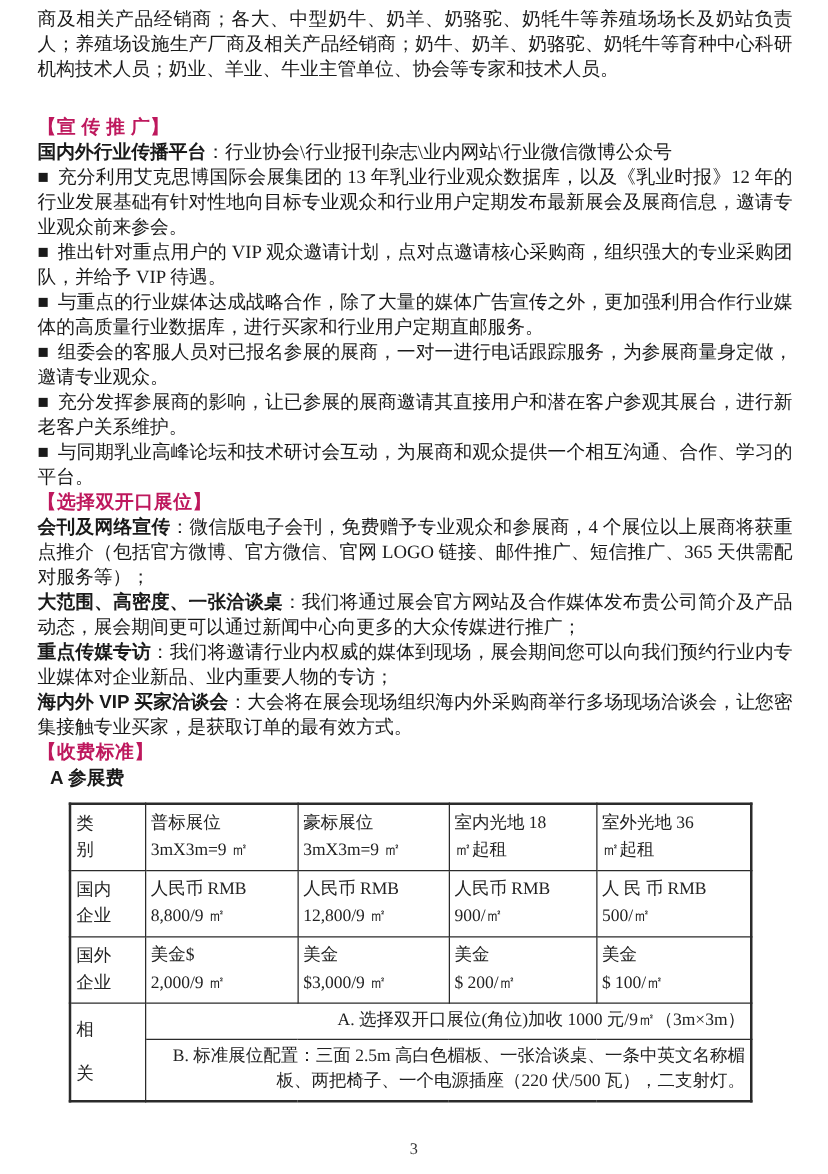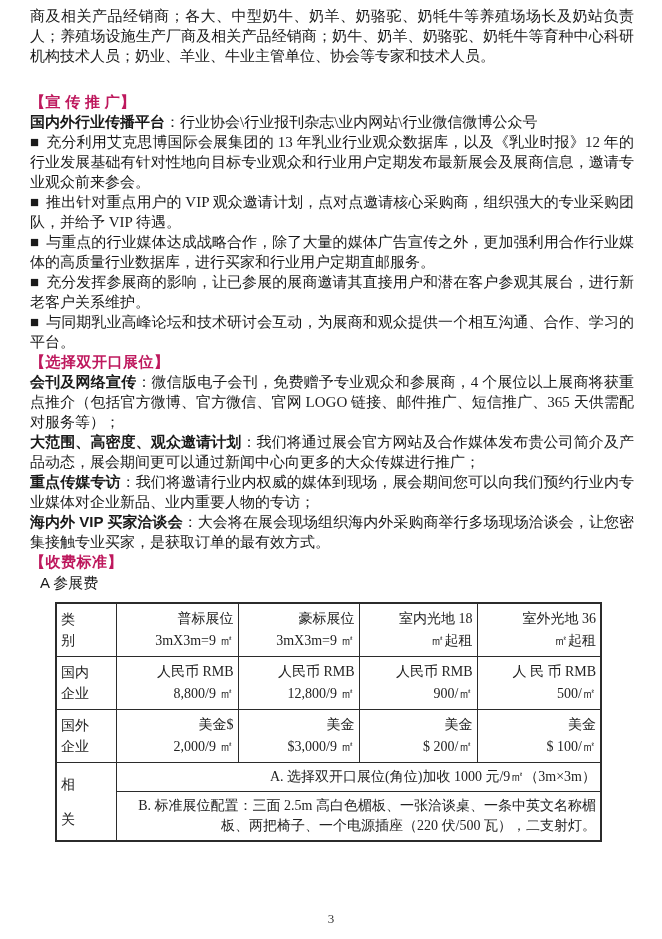--- a/index.html
+++ b/index.html
@@ -18,40 +18,40 @@
   .lead{font-family:"Liberation Sans","DejaVu Sans",sans-serif;font-weight:bold;}
   .red-header{
     color:#be185d;
     font-weight:600;
     letter-spacing:0.5px;
   }
   .red-header.gap{margin-top:26px;}
   .bullet-marker{margin-right:7px;}
   .subtitle{
     font-family:"Liberation Sans","DejaVu Sans",sans-serif;
-    font-weight:normal;
+    font-weight:bold;
     margin-left:10px;
     margin-top:1px;
   }
   table.fees{
     border-collapse:collapse;
     margin:9px 0 0 25px;
     width:545px;
     table-layout:fixed;
     font-size:14px;
     color:#222;
   }
   table.fees td{
     border:1px solid #2b2b2b;
     padding:4px 4px;
     vertical-align:middle;
   }
   table.fees{border:2px solid #2b2b2b;}
   td.lbl{text-align:left;padding-left:12px;line-height:21px;}
-  td.val{text-align:right;line-height:22px;}
+  td.val{text-align:left;line-height:22px;}
   td.note{text-align:right;padding-left:10px;line-height:20px;}
   .pageno{
     position:absolute;
     left:0;right:0;bottom:10px;
     text-align:center;
     font-size:13px;color:#333;
   }
 </style>
 </head>
 <body>
@@ -60,27 +60,28 @@
 
   <div class="para">商及相关产品经销商；各大、中型奶牛、奶羊、奶骆驼、奶牦牛等养殖场场长及奶站负责人；养殖场设施生产厂商及相关产品经销商；奶牛、奶羊、奶骆驼、奶牦牛等育种中心科研机构技术人员；奶业、羊业、牛业主管单位、协会等专家和技术人员。</div>
 
   <div class="red-header gap">【宣 传 推 广】</div>
 
   <div class="para"><span class="lead">国内外行业传播平台</span><span>：行业协会\行业报刊杂志\业内网站\行业微信微博公众号</span></div>
 
   <div class="para"><span class="bullet-marker">■</span><span>充分利用艾克思博国际会展集团的 13 年乳业行业观众数据库，以及《乳业时报》12 年的行业发展基础有针对性地向目标专业观众和行业用户定期发布最新展会及展商信息，邀请专业观众前来参会。</span></div>
   <div class="para"><span class="bullet-marker">■</span><span>推出针对重点用户的 VIP 观众邀请计划，点对点邀请核心采购商，组织强大的专业采购团队，并给予 VIP 待遇。</span></div>
   <div class="para"><span class="bullet-marker">■</span><span>与重点的行业媒体达成战略合作，除了大量的媒体广告宣传之外，更加强利用合作行业媒体的高质量行业数据库，进行买家和行业用户定期直邮服务。</span></div>
+  <div class="para"><span class="bullet-marker">■</span><span>组委会的客服人员对已报名参展的展商，一对一进行电话跟踪服务，为参展商量身定做，邀请专业观众。</span></div>
   <div class="para"><span class="bullet-marker">■</span><span>充分发挥参展商的影响，让已参展的展商邀请其直接用户和潜在客户参观其展台，进行新老客户关系维护。</span></div>
   <div class="para"><span class="bullet-marker">■</span><span>与同期乳业高峰论坛和技术研讨会互动，为展商和观众提供一个相互沟通、合作、学习的平台。</span></div>
 
   <div class="red-header">【选择双开口展位】</div>
 
   <div class="para"><span class="lead">会刊及网络宣传</span><span>：微信版电子会刊，免费赠予专业观众和参展商，4 个展位以上展商将获重点推介（包括官方微博、官方微信、官网 LOGO 链接、邮件推广、短信推广、365 天供需配对服务等）；</span></div>
-  <div class="para"><span class="lead">大范围、高密度、观众邀请计划</span><span>：我们将通过展会官方网站及合作媒体发布贵公司简介及产品动态，展会期间更可以通过新闻中心向更多的大众传媒进行推广；</span></div>
+  <div class="para"><span class="lead">大范围、高密度、一张洽谈桌</span><span>：我们将通过展会官方网站及合作媒体发布贵公司简介及产品动态，展会期间更可以通过新闻中心向更多的大众传媒进行推广；</span></div>
   <div class="para"><span class="lead">重点传媒专访</span><span>：我们将邀请行业内权威的媒体到现场，展会期间您可以向我们预约行业内专业媒体对企业新品、业内重要人物的专访；</span></div>
   <div class="para"><span class="lead">海内外 VIP 买家洽谈会</span><span>：大会将在展会现场组织海内外采购商举行多场现场洽谈会，让您密集接触专业买家，是获取订单的最有效方式。</span></div>
 
   <div class="red-header">【收费标准】</div>
   <div class="subtitle">A 参展费</div>
 
   <table class="fees">
     <colgroup>
       <col style="width:60px">
         <col style="width:122px">

